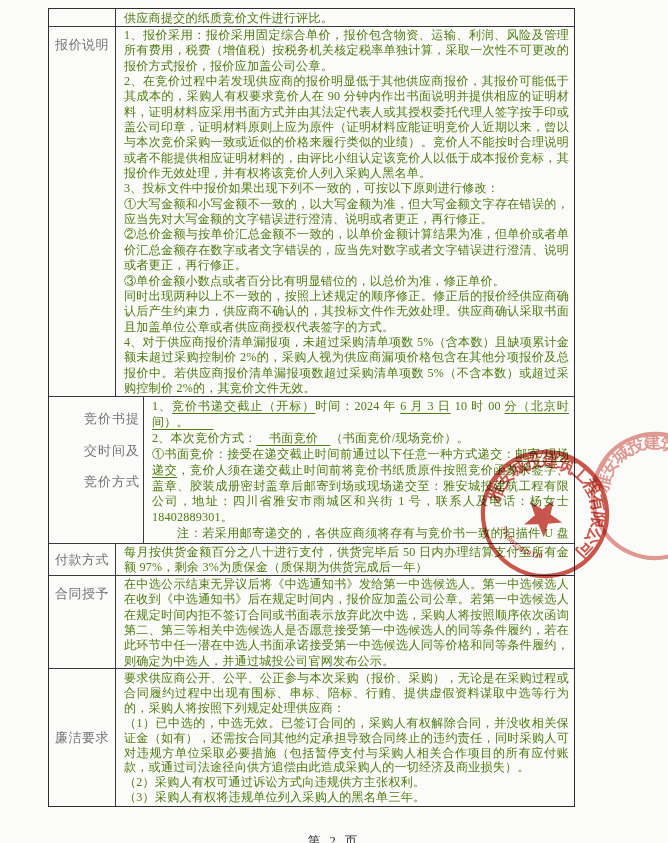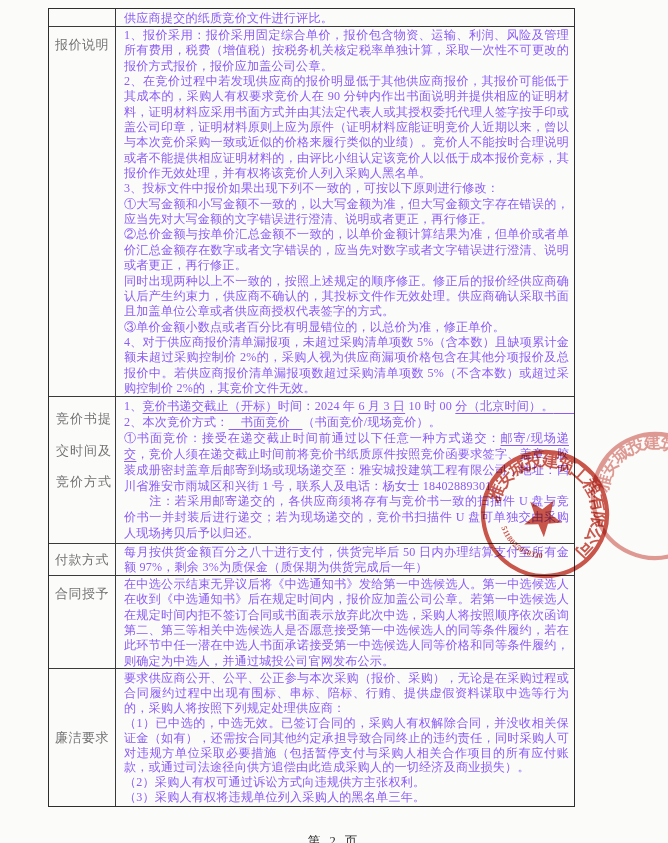--- a/index.html
+++ b/index.html
@@ -18,34 +18,34 @@
   .td-label{
     width:67px;flex:0 0 67px;box-sizing:border-box;
     border-right:1px solid #3a3a3a;
     font-size:13px;letter-spacing:.5px;line-height:17px;
     text-align:center;color:#737373;
   }
   .td-content{
     flex:1;box-sizing:border-box;overflow:hidden;
     padding:1px 5px 0 8px;
     font-size:12.1px;line-height:15.35px;letter-spacing:.2px;
-    text-align:justify;color:#8b5cf6;
+    text-align:justify;color:#4d7c0f;
   }
   .para{margin:0;}
   .seg.u{text-decoration:underline;text-underline-offset:2.5px;}
   
   .tr:nth-child(1){height:17px;}
   .tr:nth-child(2){height:370px;}
   .tr:nth-child(3){height:147px;}
   .tr:nth-child(4){height:32px;}
   .tr:nth-child(5){height:93px;}
   .tr:nth-child(6){height:138px;}
   
   .tr:nth-child(2) .td-label{padding-top:9px;}
-  .tr:nth-child(3) .td-label{text-align:left;padding:6px 2px 0 7px;line-height:31.5px;letter-spacing:1px;}
+  .tr:nth-child(3) .td-label{text-align:left;padding:6px 2px 0 7px;line-height:31.5px;letter-spacing:1px;margin-left:28px;}
   .tr:nth-child(4) .td-label,
   .tr:nth-child(6) .td-label{display:flex;align-items:center;justify-content:center;text-align:right;}
   .tr:nth-child(5) .td-label{padding-top:9px;}
   .tr:nth-child(1) .td-content{line-height:16px;}
   .tr:nth-child(3) .td-content{line-height:15.9px;padding-top:2px;}
   .tr:nth-child(6) .td-content{line-height:14.9px;padding-top:2px;}
   .footer{
     position:absolute;left:0;top:817px;width:668px;
     text-align:center;font-size:12.5px;letter-spacing:3px;color:#2b2b2b;margin-top:16px;
   }
@@ -70,22 +70,22 @@
         </div>
       </div>
       <div class="tr">
         <div class="td-label">报价说明</div>
         <div class="td-content">
           <div class="para"><span class="seg">1、报价采用：报价采用固定综合单价，报价包含物资、运输、利润、风险及管理所有费用，税费（增值税）按税务机关核定税率单独计算，采取一次性不可更改的报价方式报价，报价应加盖公司公章。</span></div>
           <div class="para"><span class="seg">2、在竞价过程中若发现供应商的报价明显低于其他供应商报价，其报价可能低于其成本的，采购人有权要求竞价人在 90 分钟内作出书面说明并提供相应的证明材料，证明材料应采用书面方式并由其法定代表人或其授权委托代理人签字按手印或盖公司印章，证明材料原则上应为原件（证明材料应能证明竞价人近期以来，曾以与本次竞价采购一致或近似的价格来履行类似的业绩）。竞价人不能按时合理说明或者不能提供相应证明材料的，由评比小组认定该竞价人以低于成本报价竞标，其报价作无效处理，并有权将该竞价人列入采购人黑名单。</span></div>
           <div class="para"><span class="seg">3、投标文件中报价如果出现下列不一致的，可按以下原则进行修改：</span></div>
           <div class="para"><span class="seg">①大写金额和小写金额不一致的，以大写金额为准，但大写金额文字存在错误的，应当先对大写金额的文字错误进行澄清、说明或者更正，再行修正。</span></div>
           <div class="para"><span class="seg">②总价金额与按单价汇总金额不一致的，以单价金额计算结果为准，但单价或者单价汇总金额存在数字或者文字错误的，应当先对数字或者文字错误进行澄清、说明或者更正，再行修正。</span></div>
+          <div class="para"><span class="seg">③单价金额小数点或者百分比有明显错位的，以总价为准，修正单价。</span></div>
           <div class="para"><span class="seg">同时出现两种以上不一致的，按照上述规定的顺序修正。修正后的报价经供应商确认后产生约束力，供应商不确认的，其投标文件作无效处理。供应商确认采取书面且加盖单位公章或者供应商授权代表签字的方式。</span></div>
-          <div class="para"><span class="seg">③单价金额小数点或者百分比有明显错位的，以总价为准，修正单价。</span></div>
           <div class="para"><span class="seg">4、对于供应商报价清单漏报项，未超过采购清单项数 5%（含本数）且缺项累计金额未超过采购控制价 2%的，采购人视为供应商漏项价格包含在其他分项报价及总报价中。若供应商报价清单漏报项数超过采购清单项数 5%（不含本数）或超过采购控制价 2%的，其竞价文件无效。</span></div>
         </div>
       </div>
       <div class="tr">
         <div class="td-label">竞价书提交时间及竞价方式</div>
         <div class="td-content">
           <div class="para"><span class="seg">1、</span><span class="seg u">竞价书递交截止（开标）</span><span class="seg">时间：2024 年 </span><span class="seg u">6 月 3 日</span><span class="seg"> 10 时 00 </span><span class="seg u">分（北京时间）。</span><span class="seg u">　　</span></div>
           <div class="para"><span class="seg">2、本次竞价方式：</span><span class="seg u">　书面竞价　</span><span class="seg">（书面竞价/现场竞价）。</span></div>
           <div class="para"><span class="seg">①书面竞价：接受在递交截止时间前通过以下任意一种方式递交：</span><span class="seg u">邮寄/现场递交</span><span class="seg">，竞价人须在递交截止时间前将竞价书纸质原件按照竞价函要求签字、盖章、胶装成册密封盖章后邮寄到场或现场递交至：雅安城投建筑工程有限公司，地址：四川省雅安市雨城区和兴街 1 号，联系人及电话：杨女士 18402889301。</span></div>
           <div class="para"><span class="seg">　　注：若采用邮寄递交的，各供应商须将存有与竞价书一致的扫描件 U 盘与竞价书一并封装后进行递交；若为现场递交的，竞价书扫描件 U 盘可单独交由采购人现场拷贝后予以归还。</span></div>

